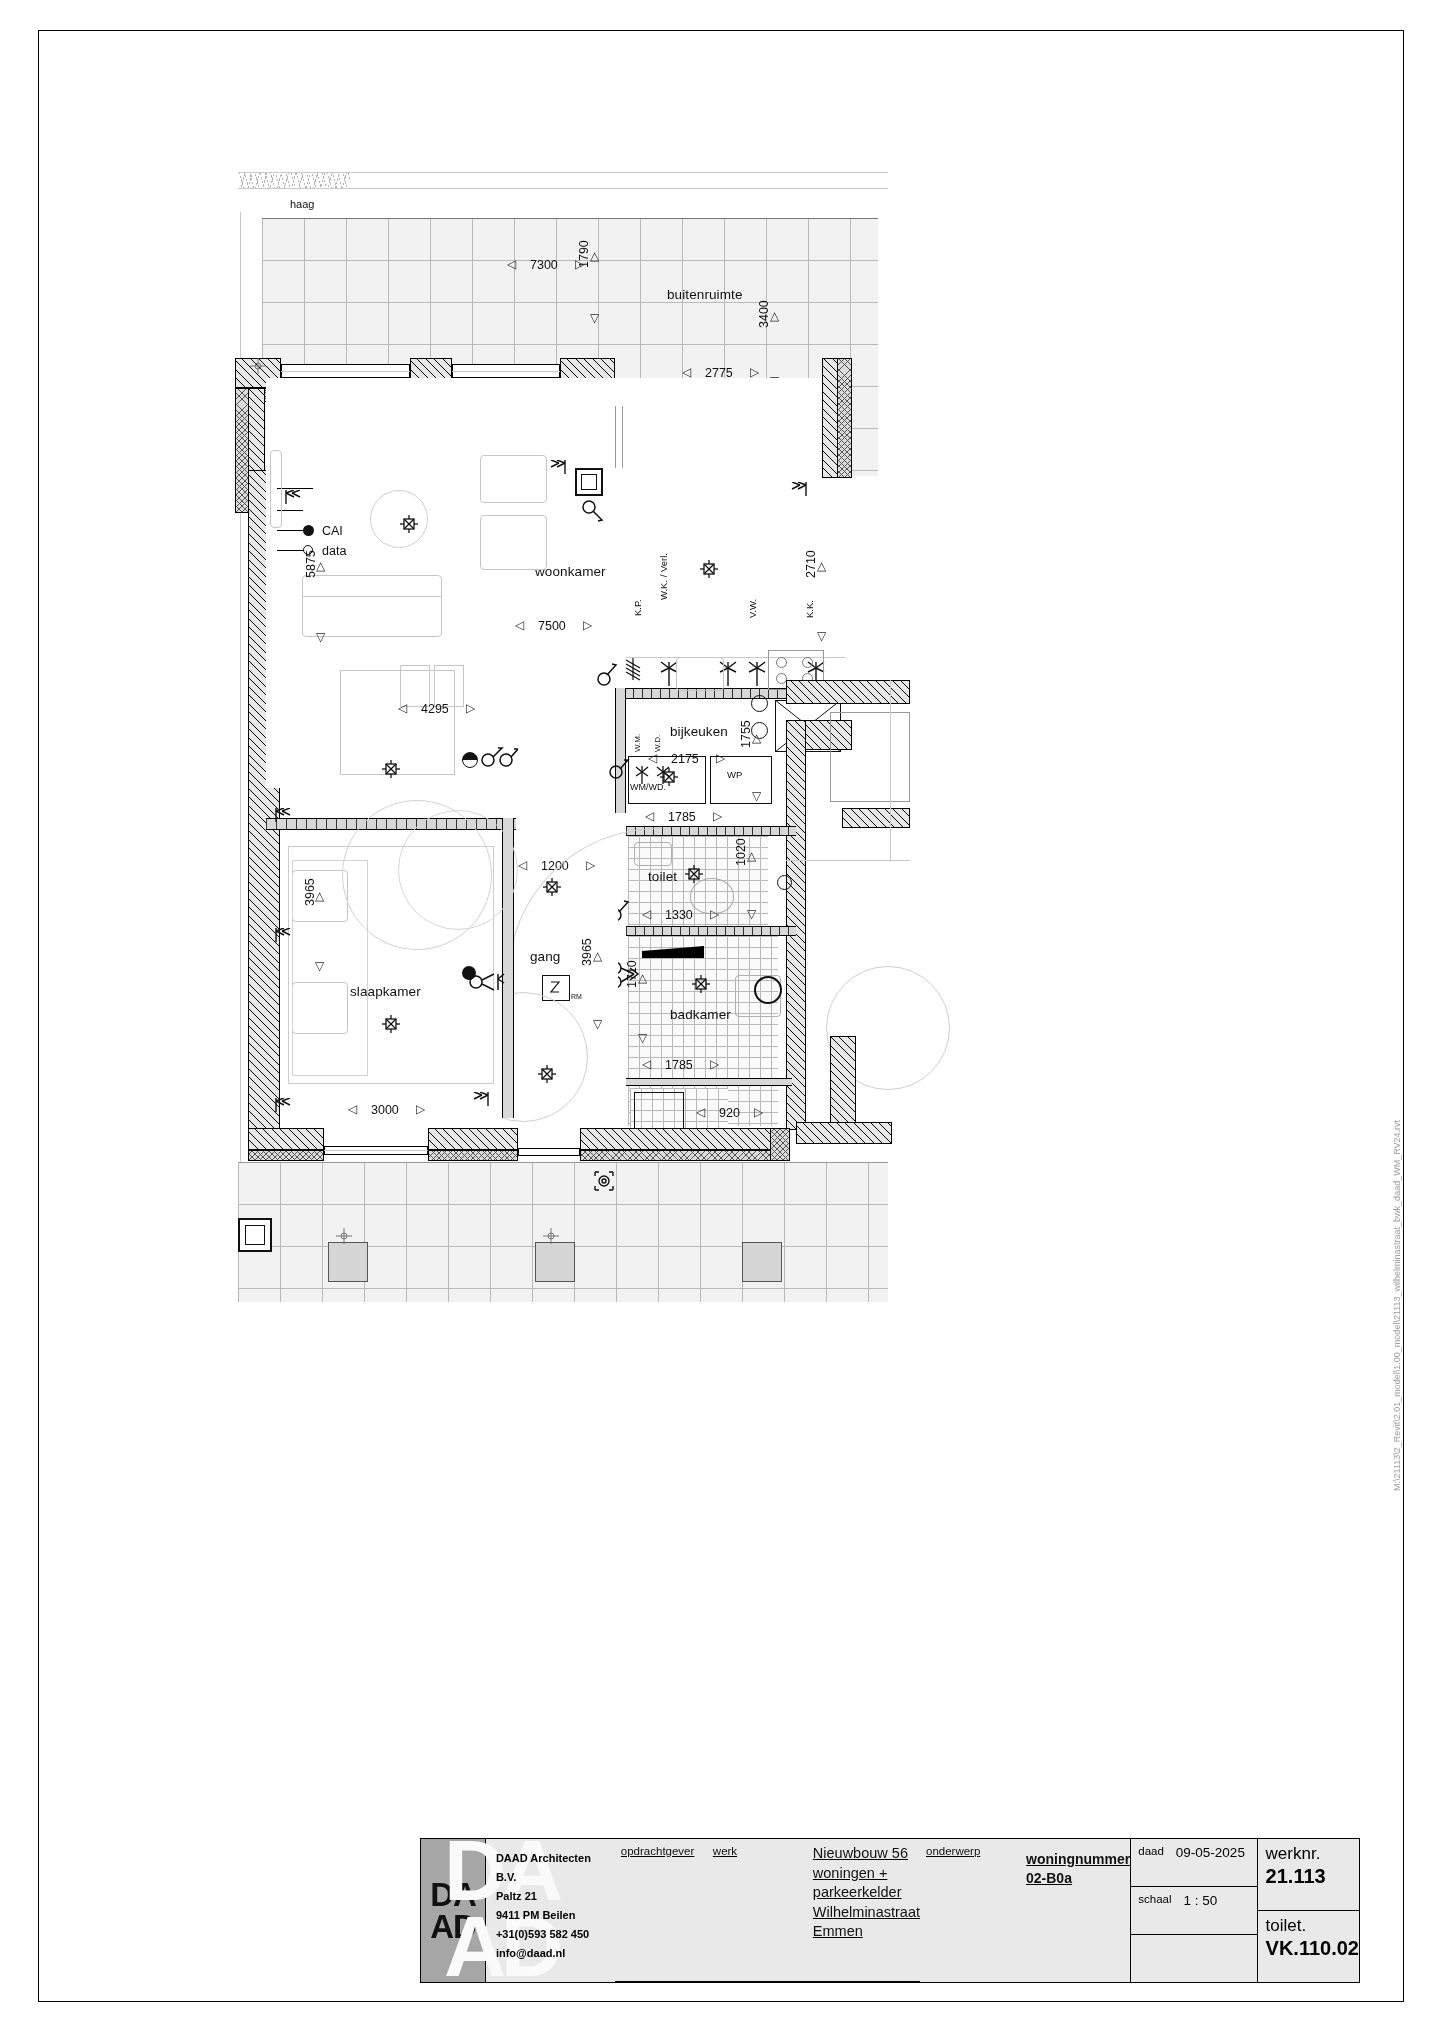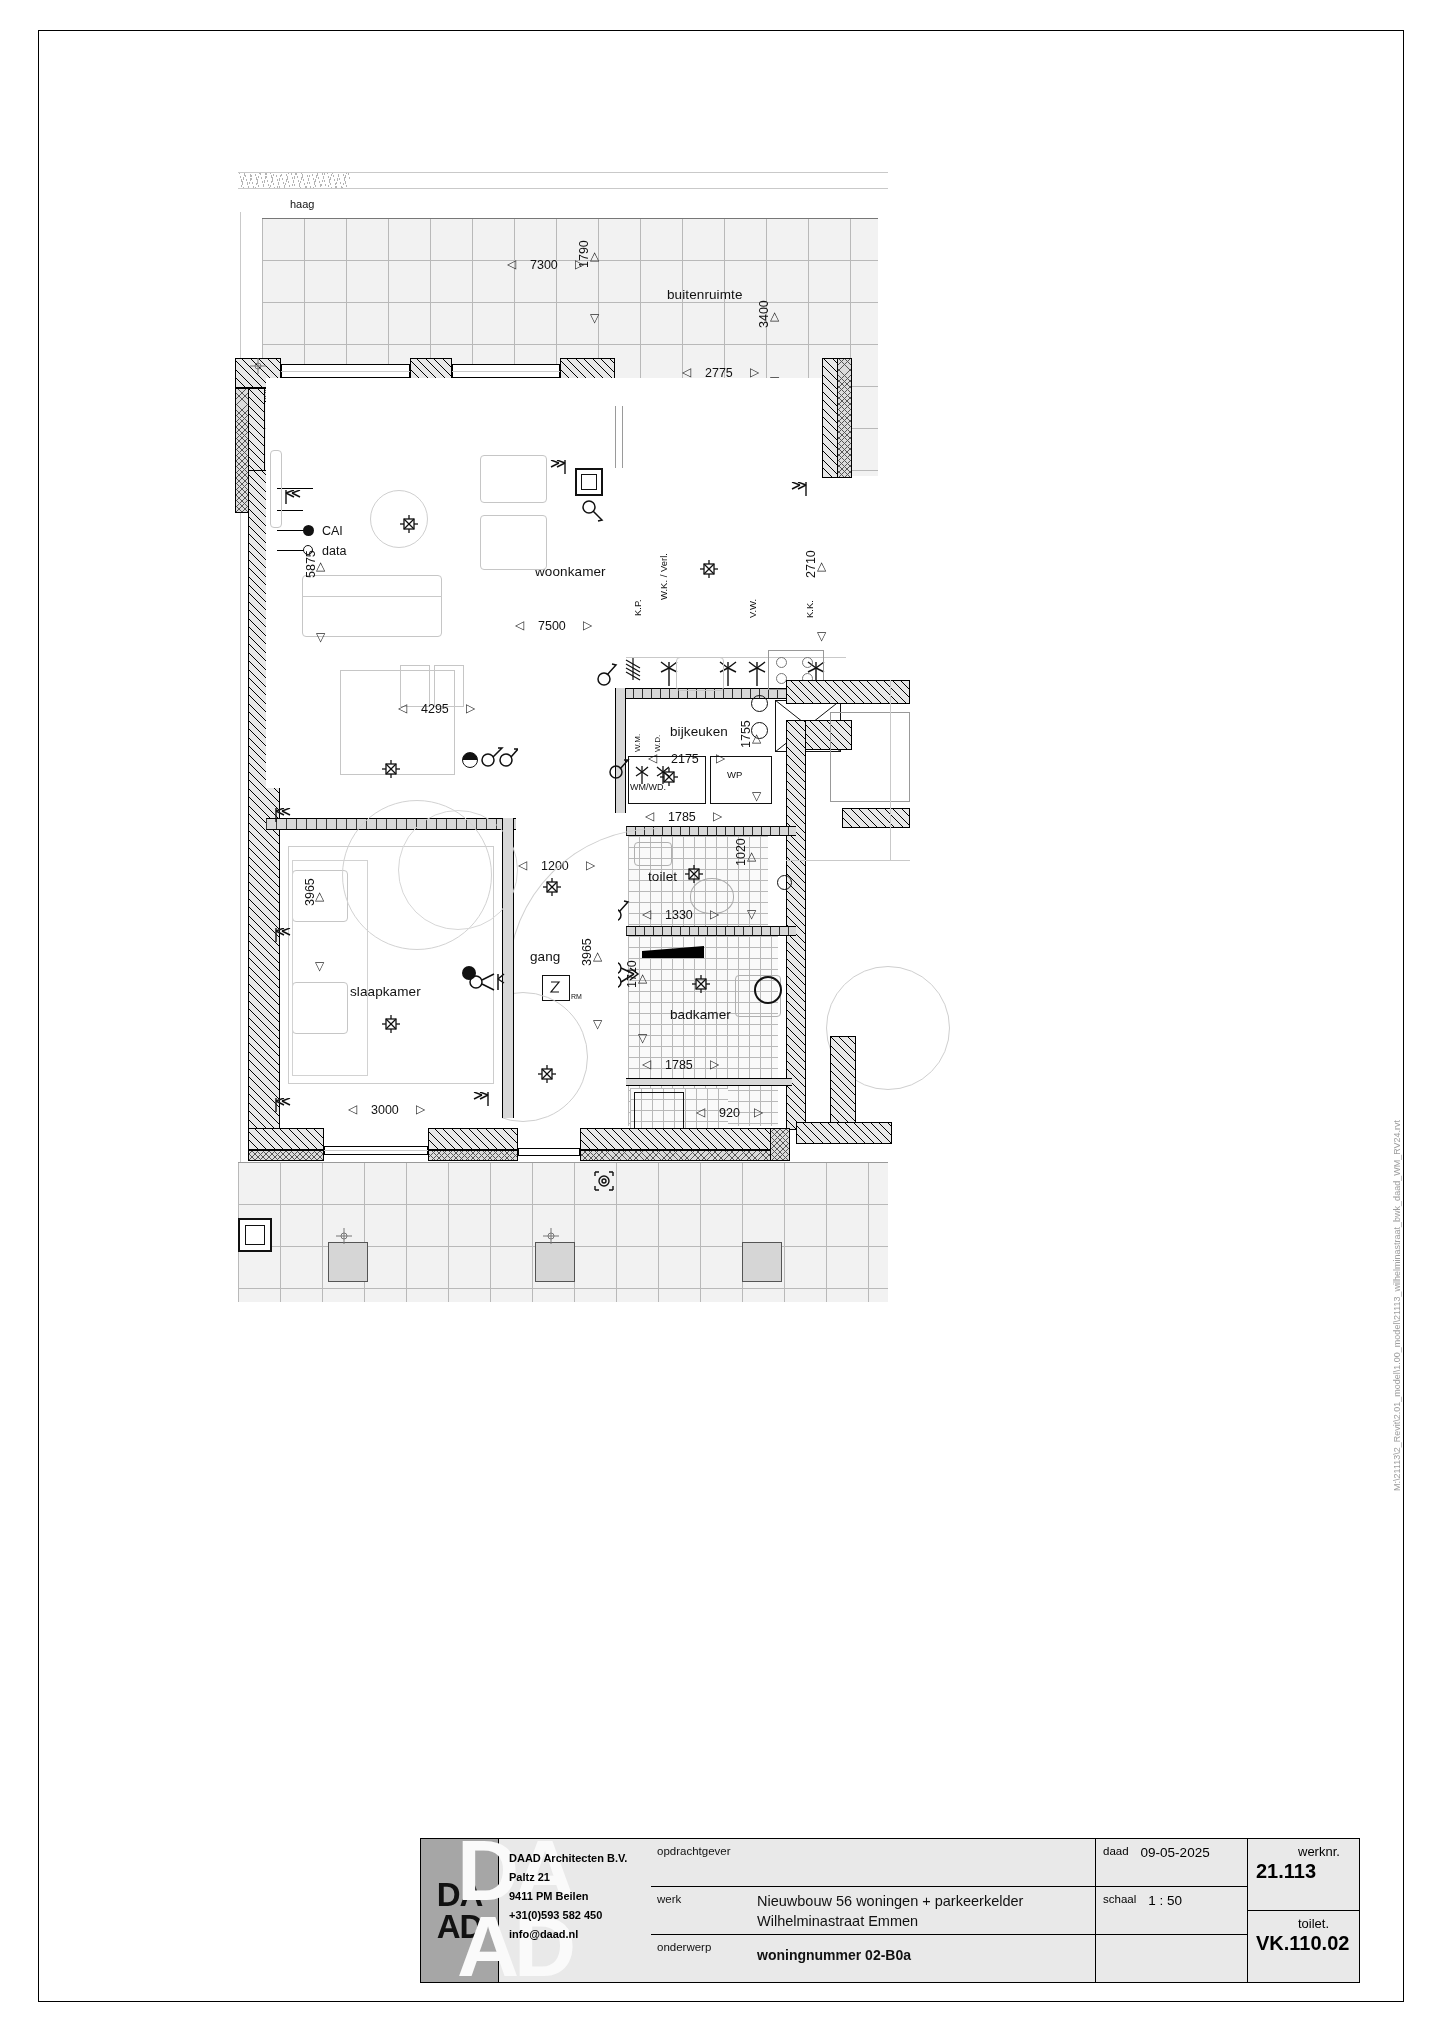--- a/index.html
+++ b/index.html
@@ -150,21 +150,21 @@
     font-size: 11px;
     line-height: 1.72;
     position: relative;
     background:#e9e9e9;
   }
   .tb-addr .ghost {
     position:absolute; left:-42px; top:-6px;
     font-size: 86px; font-weight:bold; color:#fafafa;
     letter-spacing:-5px; line-height:.88; pointer-events:none;
   }
-  .tb-mid { flex: 1; display: flex; flex-direction: column; }
+  .tb-mid { flex: 1; display: flex; flex-direction: row; text-decoration: underline; }
   .tb-row {
     flex: 1; display: flex; align-items: stretch;
     border-bottom: 1px solid #000;
   }
   .tb-row:last-child { border-bottom: none; }
   .tb-key {
     width: 92px; padding: 6px 0 0 6px;
     font-size: 11.5px; color:#111;
   }
   .tb-val {
@@ -176,21 +176,21 @@
               border-left:1px solid #000; }
   .tb-rrow { flex:1; border-bottom:1px solid #000; display:flex;
              align-items:flex-start; padding:6px 0 0 7px; gap:12px; }
   .tb-rrow:last-child { border-bottom:none; }
   .tb-rk { font-size: 11.5px; }
   .tb-rv { font-size: 13.5px; }
   .tb-far { width: 112px; display:flex; flex-direction:column;
             border-left:1px solid #000; }
   .tb-frow { flex:1; border-bottom:1px solid #000; padding:5px 0 0 8px; }
   .tb-frow:last-child { border-bottom:none; }
-  .tb-fk { font-size: 13px; display:block;margin-left:42px; }
+  .tb-fk { font-size: 17px; display:block; }
   .tb-fv { font-size: 20px; font-weight:bold; display:block; margin-top:1px;}
 
   
   #filepath {
     position: absolute;
     left: 1392px; top: 1120px;
     font-size: 9px;
     color: #9d9d9d;
     writing-mode: vertical-rl;
     transform: rotate(180deg);

